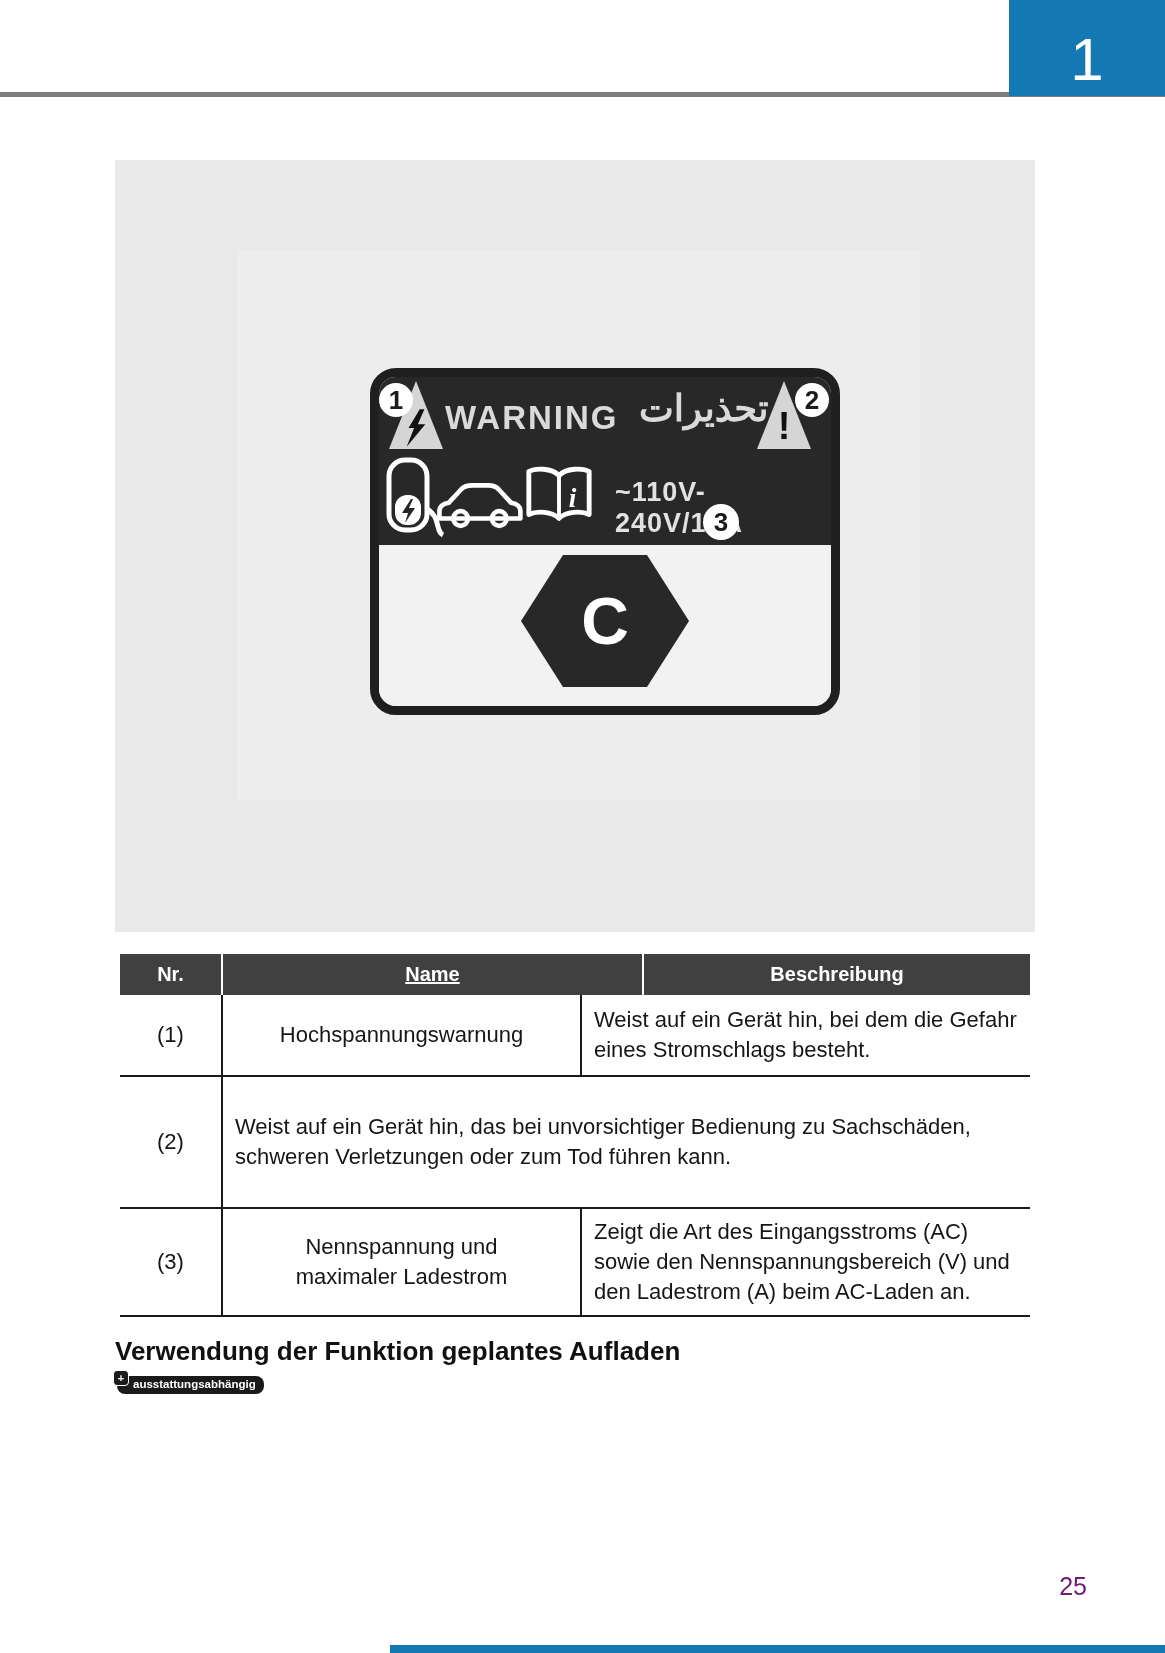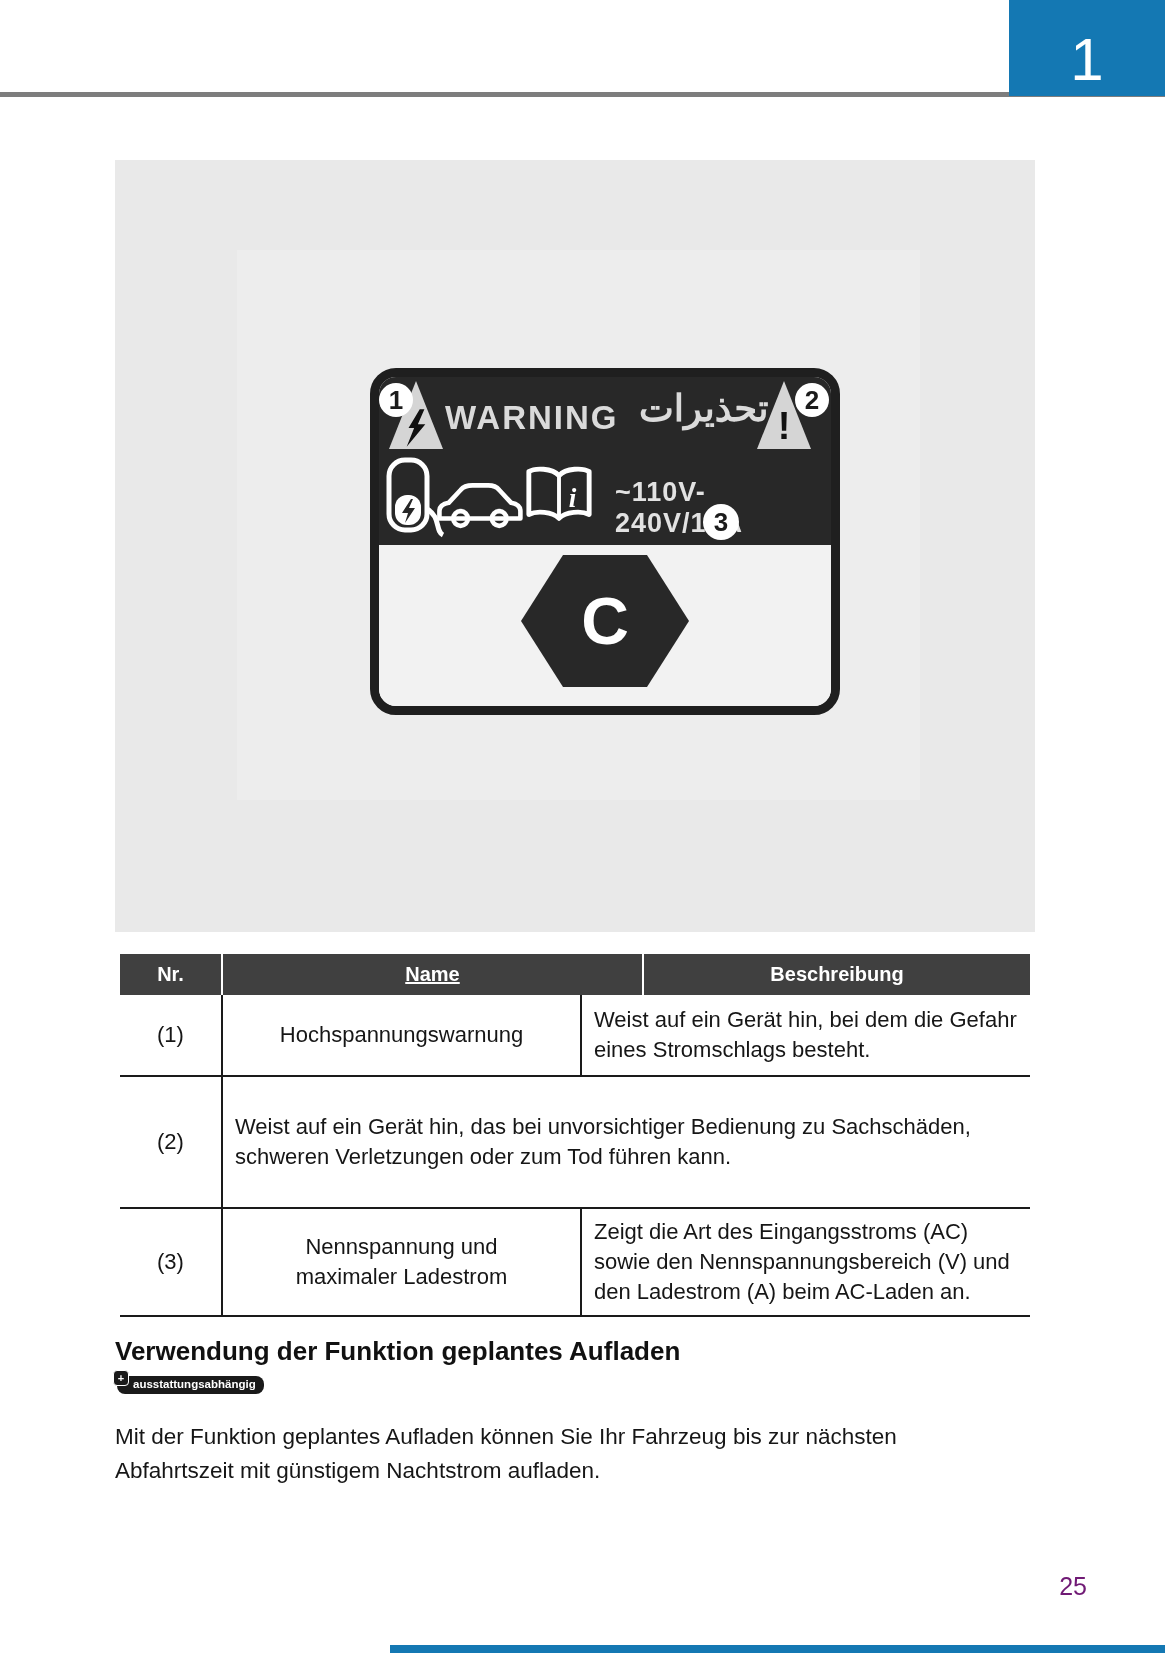--- a/index.html
+++ b/index.html
@@ -161,18 +161,16 @@
     </div>
   </div>
 
   <div class="sec-heading">Verwendung der Funktion geplantes Aufladen</div>
 
   <div class="badge">
     <span class="badge-plus">+</span>
     <span>ausstattungsabhängig</span>
   </div>
 
-  <div class="paragraph multiline">Mit der Funktion geplantes Aufladen können Sie Ihr Fahrzeug bis zur nächsten
-Abfahrtszeit mit günstigem Nachtstrom aufladen.</div>
 
   <div class="page-num">25</div>
   <div class="bottom-bar"></div>
 </div>
 
 </body></html>

